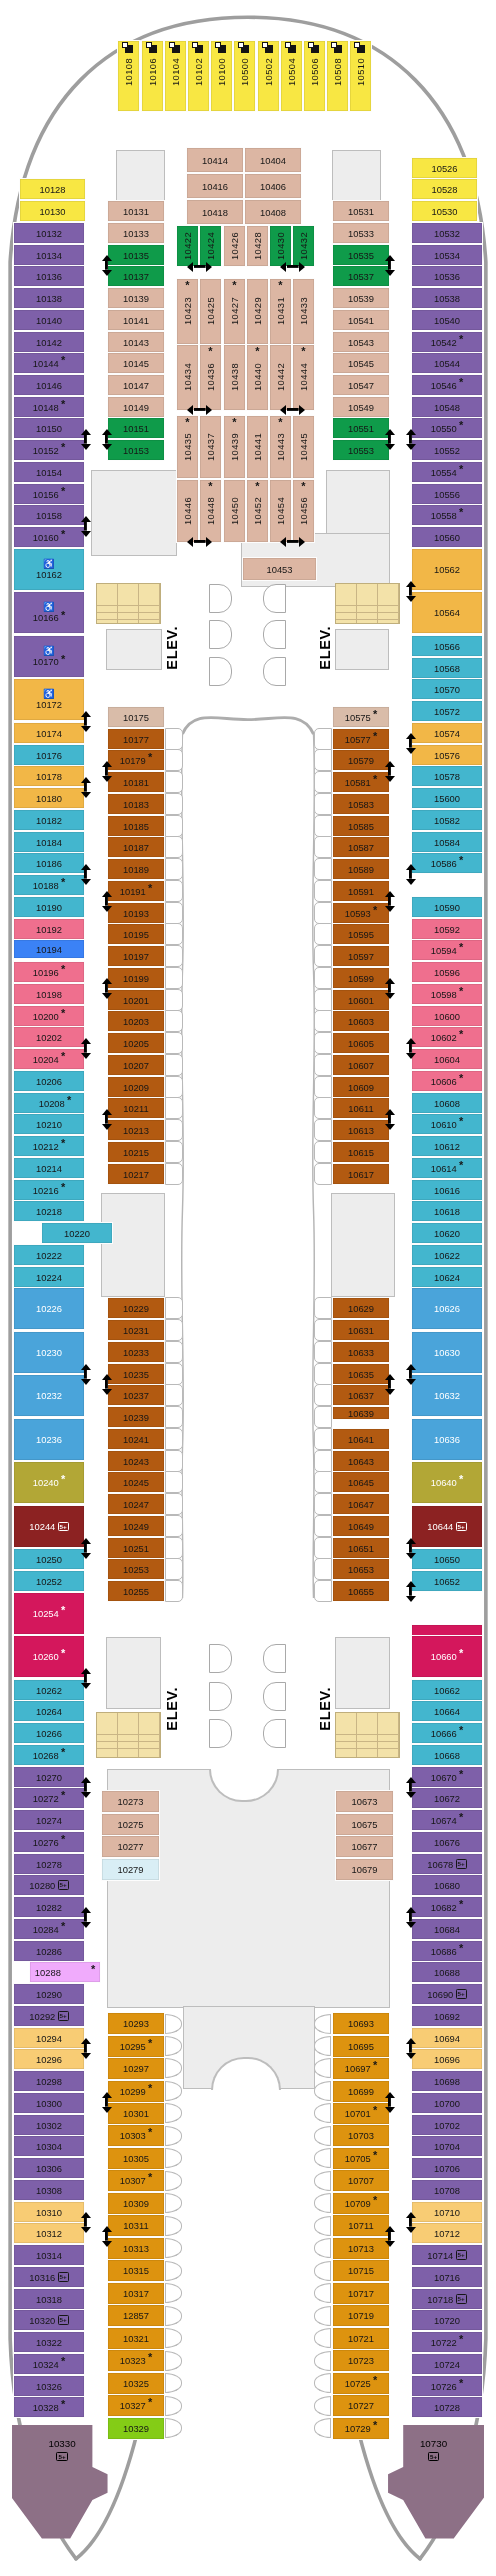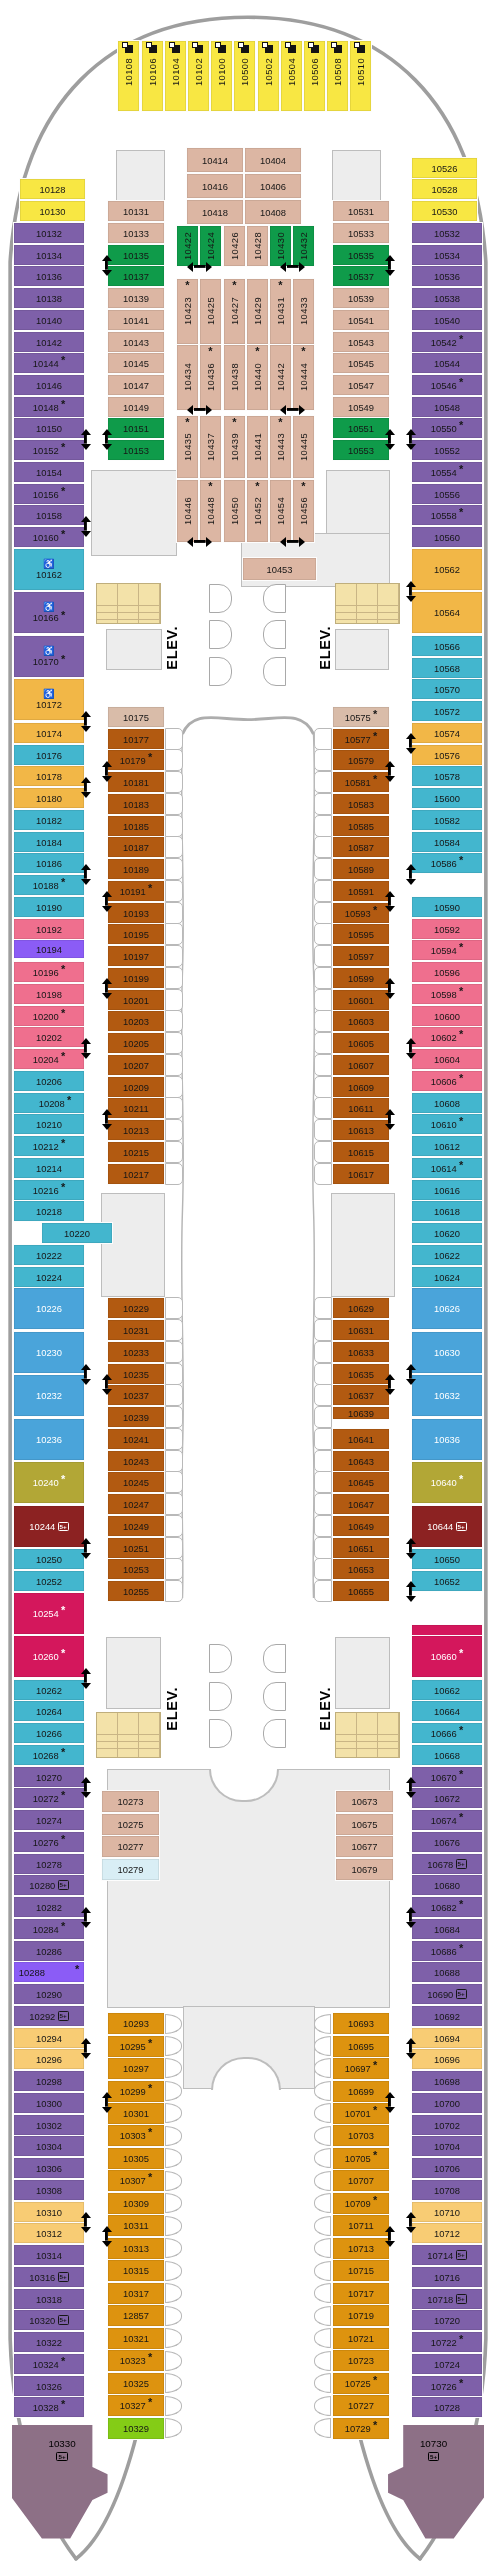--- a/index.html
+++ b/index.html
@@ -202,21 +202,21 @@
     <div class="cab" style="position: absolute; left: 13px; top: 874px; width: 72px; height: 22px; background: rgb(67, 182, 206);">
       <div class="num">10188</div>
       <div class="ast">*</div>
     </div>
     <div class="cab" style="position: absolute; left: 13px; top: 896px; width: 72px; height: 22px; background: rgb(67, 182, 206);">
       <div class="num">10190</div>
     </div>
     <div class="cab" style="position: absolute; left: 13px; top: 918px; width: 72px; height: 22px; background: rgb(239, 111, 142);">
       <div class="num">10192</div>
     </div>
-    <div class="cab" style="position: absolute; left: 13px; top: 939px; width: 72px; height: 20px; background: #8b5cf6;">
+    <div class="cab" style="position: absolute; left: 13px; top: 939px; width: 72px; height: 20px; background: #3b82f6;">
       <div class="num">10194</div>
     </div>
     <div class="cab" style="position: absolute; left: 13px; top: 961px; width: 72px; height: 22px; background: rgb(239, 111, 142);">
       <div class="num">10196</div>
       <div class="ast">*</div>
     </div>
     <div class="cab" style="position: absolute; left: 13px; top: 983px; width: 72px; height: 22px; background: rgb(239, 111, 142);">
       <div class="num">10198</div>
     </div>
     <div class="cab" style="position: absolute; left: 13px; top: 1005px; width: 72px; height: 22px; background: rgb(239, 111, 142);">
@@ -340,21 +340,21 @@
       <div class="num">10282</div>
     </div>
     <div class="varrow" style="position: absolute; left: 80px; top: 1908px; width: 11.6px; height: 19px;"></div>
     <div class="cab" style="position: absolute; left: 13px; top: 1918px; width: 72px; height: 22px; background: rgb(126, 96, 169);">
       <div class="num">10284</div>
       <div class="ast">*</div>
     </div>
     <div class="cab" style="position: absolute; left: 13px; top: 1940px; width: 72px; height: 22px; background: rgb(126, 96, 169);">
       <div class="num">10286</div>
     </div>
-    <div class="cab" style="position: absolute; left: 13px; top: 1961px; width: 72px; height: 22px; background: #8b5cf6; gap: 30px;">
+    <div class="cab" style="position: absolute; left: 29px; top: 1961px; width: 72px; height: 22px; background: #f0abfc; gap: 30px;">
       <div class="num">10288</div>
       <div class="ast">*</div>
     </div>
     <div class="cab" style="position: absolute; left: 13px; top: 1983px; width: 72px; height: 22px; background: rgb(126, 96, 169);">
       <div class="num">10290</div>
     </div>
     <div class="cab" style="position: absolute; left: 13px; top: 2005px; width: 72px; height: 22px; background: rgb(126, 96, 169);">
       <div class="num">10292</div>
       <div class="badge">5+</div>
     </div>

